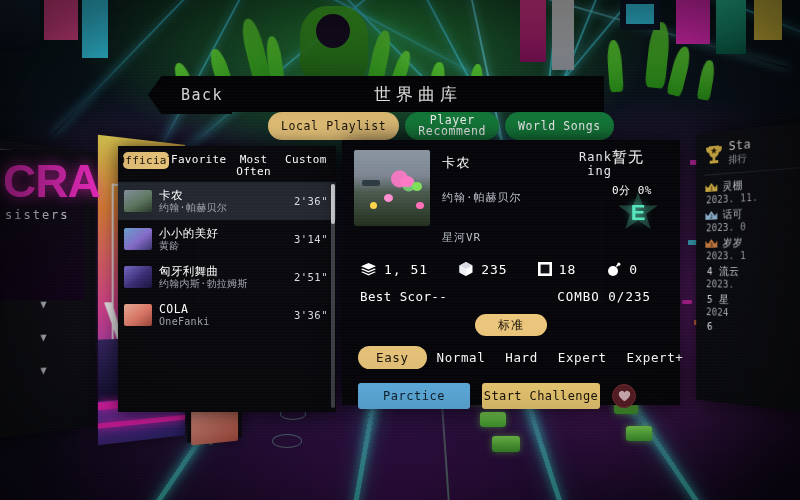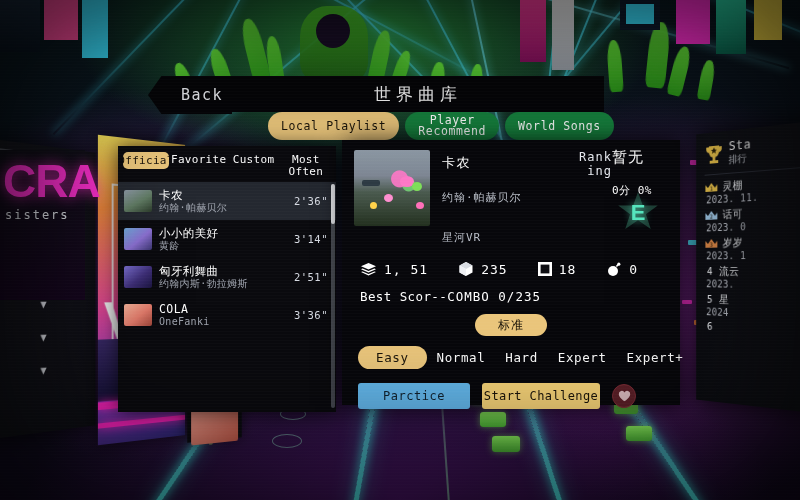--- a/index.html
+++ b/index.html
@@ -215,21 +215,21 @@
     filter:drop-shadow(0 0 6px rgba(60,230,190,.5));
   }
   .grade-letter{ position:relative; color:#57e9c0; font-size:22px; font-weight:bold; font-family:"Liberation Sans",sans-serif; text-shadow:0 0 8px rgba(87,233,192,.8); }
 
   .d-stats{ display:flex; align-items:center; gap:30px; margin-top:16px; padding-left:6px; }
   .stat{ display:flex; align-items:center; gap:7px; }
   .stat-v{ color:#fff; font-size:13px; letter-spacing:1px; }
 
   .d-score{ display:flex; align-items:center; margin-top:12px; padding-left:6px; }
   .bestscore{ color:#fff; font-size:12.5px; letter-spacing:.4px; }
-  .combo{ color:#fff; font-size:12.5px; letter-spacing:1px; }
+  .combo{ color:#fff; font-size:12.5px; letter-spacing:1px; margin-left:110px; }
 
   .std-pill{
     margin:10px auto 0; width:72px; height:22px; border-radius:12px;
     background:#ecc77c; color:#1a1409; font-size:12px; letter-spacing:1px;
     display:flex; align-items:center; justify-content:center; cursor:pointer;
     font-family:"DejaVu Sans",sans-serif;
   }
   .diffs{ display:flex; align-items:center; gap:0; margin-top:10px; padding-left:4px; }
   .diff{
     color:#fff; font-size:12.5px; letter-spacing:.6px; padding:4px 10px;
@@ -455,22 +455,22 @@
       <div class="navtab sel">Local Playlist</div>
       <div class="navtab">Player
 Recommend</div>
       <div class="navtab">World Songs</div>
     </div>
 
   <div class="listpanel">
     <div class="lp-tabs" id="lp-tabs">
         <div class="lp-tab sel">Official</div>
         <div class="lp-tab">Favorite</div>
+        <div class="lp-tab">Most Often</div>
         <div class="lp-tab">Custom</div>
-        <div class="lp-tab">Most Often</div>
       </div>
     <div class="songlist" id="songlist">
         <div class="songrow sel">
           <div class="song-thumb" style="background: linear-gradient(150deg, rgb(141, 153, 166), rgb(95, 122, 98) 55%, rgb(43, 58, 42));"></div>
           <div class="song-meta">
             <div class="song-title">卡农</div>
             <div class="song-artist">约翰·帕赫贝尔</div>
           </div>
           <div class="song-dur">2'36"</div>
         </div>

